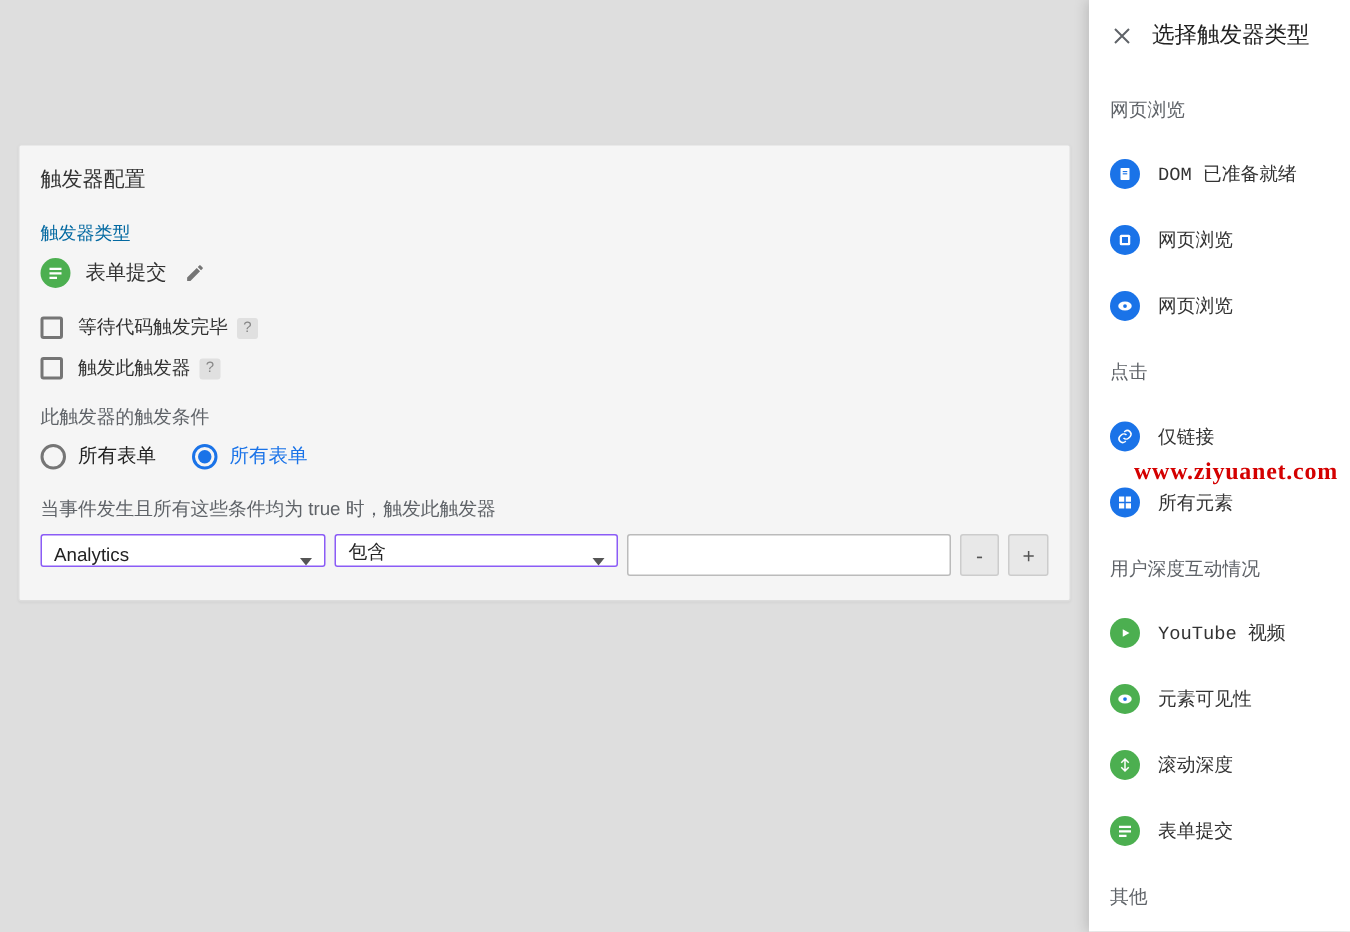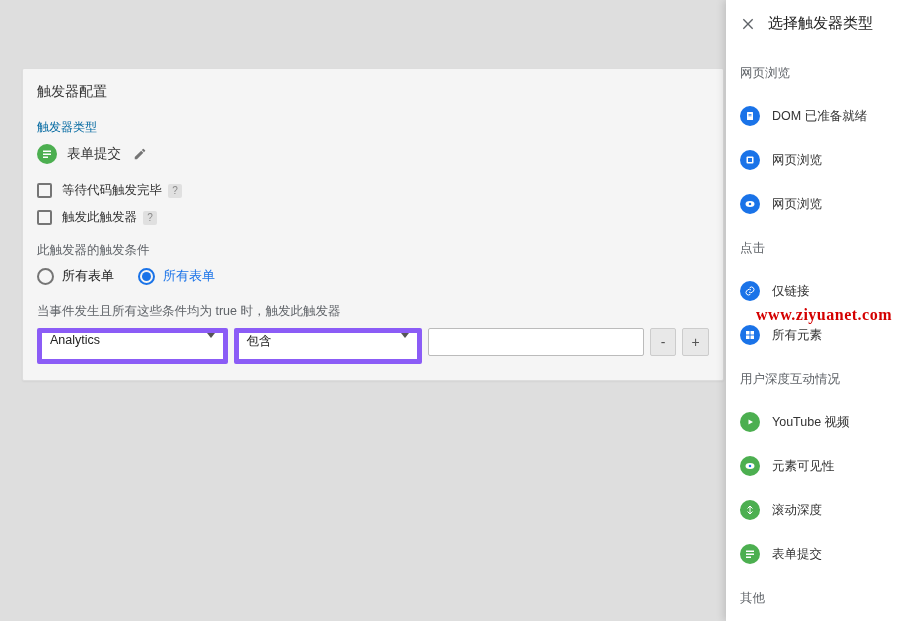--- a/index.html
+++ b/index.html
@@ -8,24 +8,24 @@
     background: #dedede;
     width: 900px;
     height: 621px;
     overflow: hidden;
     position: relative;
     font-size: 13px;
     color: #222;
   }
   .main-area {
     position: absolute;
-    left: 10px; top: 0;
+    left: 0; top: 0;
     width: 726px;
     height: 621px;
-    padding: 68px 12px 0 12px;
+    padding: 96px 12px 0 12px;
   }
   .config-card {
     background: #f5f5f5;
     border: 1px solid #ddd;
     border-radius: 2px;
     padding: 14px 14px 16px 14px;
     box-shadow: 0 1px 2px rgba(0,0,0,0.05);
   }
   .card-title {
     font-size: 14px;
@@ -129,28 +129,28 @@
     font-size: 12.5px;
     color: #5f6368;
     margin-bottom: 8px;
   }
   .filter-row {
     display: flex;
     gap: 6px;
     align-items: stretch;
   }
   .select-box {
-    height: 36px;
+    height: 22px;
     background: #fff;
-    border: 5px solid #8b5cf6;
+    border: 1px solid #8b5cf6;
     border-radius: 2px;
     padding: 0 8px;
     font-size: 12.5px;
     display: flex;
-    align-items: flex-start;
+    align-items: flex-end;
     justify-content: space-between;
     cursor: pointer;
   }
   .select-box.var   { width: 200px; }
   .select-box.op    { width: 198px; }
   .select-box .caret {
     width: 0; height: 0;
     border-left: 4px solid transparent;
     border-right: 4px solid transparent;
     border-top: 5px solid #555;
@@ -204,20 +204,21 @@
   .group-label {
     font-size: 12.5px;
     color: #5f6368;
     margin: 14px 0 12px 0;
   }
   .trigger-item {
     display: flex;
     align-items: center;
     padding: 12px 0;
     cursor: pointer;
+    font-family: Liberation Mono, monospace;
   }
   .trigger-item .lbl {
     margin-left: 12px;
     font-size: 12.5px;
     color: #333;
   }
 
   .watermark {
     position: absolute;
     right: 8px;

